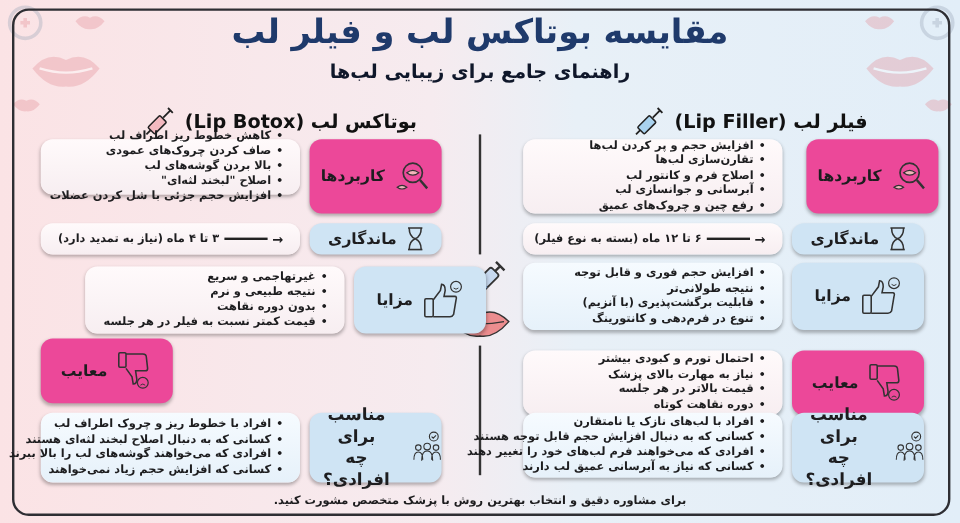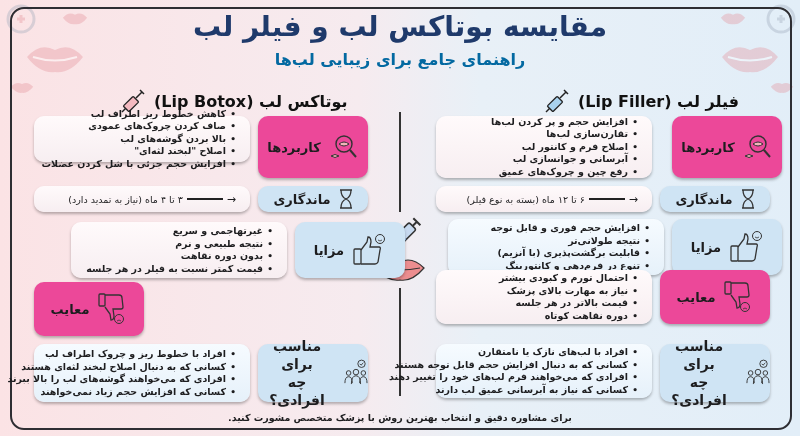--- a/index.html
+++ b/index.html
@@ -15,21 +15,21 @@
     position: absolute; left: 10px; top: 7px; width: 782px; height: 423px;
     border: 2px solid #2e2e33; border-radius: 14px;
   }
   .title {
     position: absolute; top: 10px; left: 0; width: 800px; text-align: center;
     font-size: 28px; font-weight: bold; color: #1f3a6b; direction: rtl;
     letter-spacing: -0.5px;
   }
   .subtitle {
     position: absolute; top: 50px; left: 0; width: 800px; text-align: center;
-    font-size: 16px; font-weight: bold; color: #0369a1; direction: rtl;
+    font-size: 16px; font-weight: bold; color: #0f172a; direction: rtl;
   }
   .col-heading {
     position: absolute; top: 86px; font-size: 16px; font-weight: bold; direction: rtl;
     display: flex; align-items: center; gap: 6px; color: #111;
   }
   .divider {
     position: absolute; left: 399px; width: 2px; background: #333;
   }
   .row { position: absolute; display: flex; gap: 8px; direction: ltr; }
   .content {
@@ -50,21 +50,21 @@
     display: flex; align-items: center; justify-content: center; gap: 8px; direction: ltr;
   }
   .label-box.pink { background: #ec4899; }
   .label-box.blue { background: #cfe4f4; }
   .label-text {
     font-size: 13px; font-weight: bold; direction: rtl; text-align: center; line-height: 17px;
   }
   .label-text.big { font-size: 14px; line-height: 18px; }
   .dur-line {
     display: flex; align-items: center; justify-content: flex-end; direction: ltr; gap: 4px;
-    font-size: 9.5px; font-weight: normal;
+    font-size: 9.5px; font-weight: bold;
   }
   .dur-line .arrow-line { width: 36px; height: 1.5px; background: #222; position: relative; }
   .dur-line .arrow-head { font-size: 11px; }
   .footer {
     position: absolute; top: 412px; left: 0; width: 800px; text-align: center;
     font-size: 9.5px; font-weight: bold; direction: rtl;
   }
   .center-icon { position: absolute; left: 372px; top: 216px; }
   svg { display: block; }
 </style>
@@ -106,21 +106,21 @@
 <div class="subtitle">راهنمای جامع برای زیبایی لب‌ها</div>
 
 <div class="col-heading" style="left:118px;">
   <span>بوتاکس لب (Lip Botox)</span>
   <svg width="30" height="30" viewBox="0 0 30 30">
       <path d="M4 26 L9 21" stroke="#222" stroke-width="1.5"></path>
       <rect x="9" y="11" width="8" height="14" rx="1" transform="rotate(45 13 18)" fill="#f4b9c0" stroke="#222" stroke-width="1.3"></rect>
       <path d="M18 12 L24 6 M22 4 L26 8" stroke="#222" stroke-width="1.5"></path>
     </svg>
 </div>
-<div class="col-heading" style="left:542px;text-align:center;">
+<div class="col-heading" style="left:526px;text-align:center;">
   <span>فیلر لب (Lip Filler)</span>
   <svg width="30" height="30" viewBox="0 0 30 30">
       <path d="M4 26 L9 21" stroke="#222" stroke-width="1.5"></path>
       <rect x="9" y="11" width="8" height="14" rx="1" transform="rotate(45 13 18)" fill="#a9d2ee" stroke="#222" stroke-width="1.3"></rect>
       <path d="M18 12 L24 6 M22 4 L26 8" stroke="#222" stroke-width="1.5"></path>
     </svg>
 </div>
 
 <div class="divider" style="top:112px;height:100px;"></div>
 <div class="divider" style="top:288px;height:108px;"></div>
@@ -259,41 +259,41 @@
     </div>
   </div>
   <div class="label-box blue" style="width:110px;height:26px;">
     <span class="label-text">ماندگاری</span>
     <svg width="14" height="20" viewBox="0 0 14 20">
         <path d="M1 1H13M1 19H13M2 1 Q2 8 7 10 Q12 8 12 1M2 19 Q2 12 7 10 Q12 12 12 19" fill="none" stroke="#333" stroke-width="1.3"></path>
       </svg>
   </div>
 </div>
 
-<div class="row" style="left:448px;top:219px;">
+<div class="row" style="left:436px;top:219px;">
   <div class="content blue" style="width:216px;height:56px;">
     <ul>
       <li>افزایش حجم فوری و قابل توجه</li>
       <li>نتیجه طولانی‌تر</li>
       <li>قابلیت برگشت‌پذیری (با آنزیم)</li>
       <li>تنوع در فرم‌دهی و کانتورینگ</li>
     </ul>
   </div>
   <div class="label-box blue" style="width:110px;height:56px;">
     <span class="label-text">مزایا</span>
     <svg width="34" height="34" viewBox="0 0 34 34">
         <rect x="2" y="16" width="7" height="15" rx="1" fill="none" stroke="#333" stroke-width="1.3"></rect>
         <path d="M9 17 L15 9 L16 4 Q19 4 19 9 L18 14 H27 Q29 14 28 17 L26 29 Q25 31 23 31 H9" fill="none" stroke="#333" stroke-width="1.3"></path>
         <circle cx="28" cy="6" r="4.5" fill="none" stroke="#333" stroke-width="1"></circle>
         <path d="M26 7 Q28 9 30 7" stroke="#333" stroke-width="0.8" fill="none"></path>
       </svg>
   </div>
 </div>
 
-<div class="row" style="left:436px;top:270px;">
+<div class="row" style="left:436px;top:292px;">
   <div class="content" style="width:216px;height:54px;">
     <ul>
       <li>احتمال تورم و کبودی بیشتر</li>
       <li>نیاز به مهارت بالای پزشک</li>
       <li>قیمت بالاتر در هر جلسه</li>
       <li>دوره نقاهت کوتاه</li>
     </ul>
   </div>
   <div class="label-box pink" style="width:110px;height:54px;">
     <span class="label-text">معایب</span>

